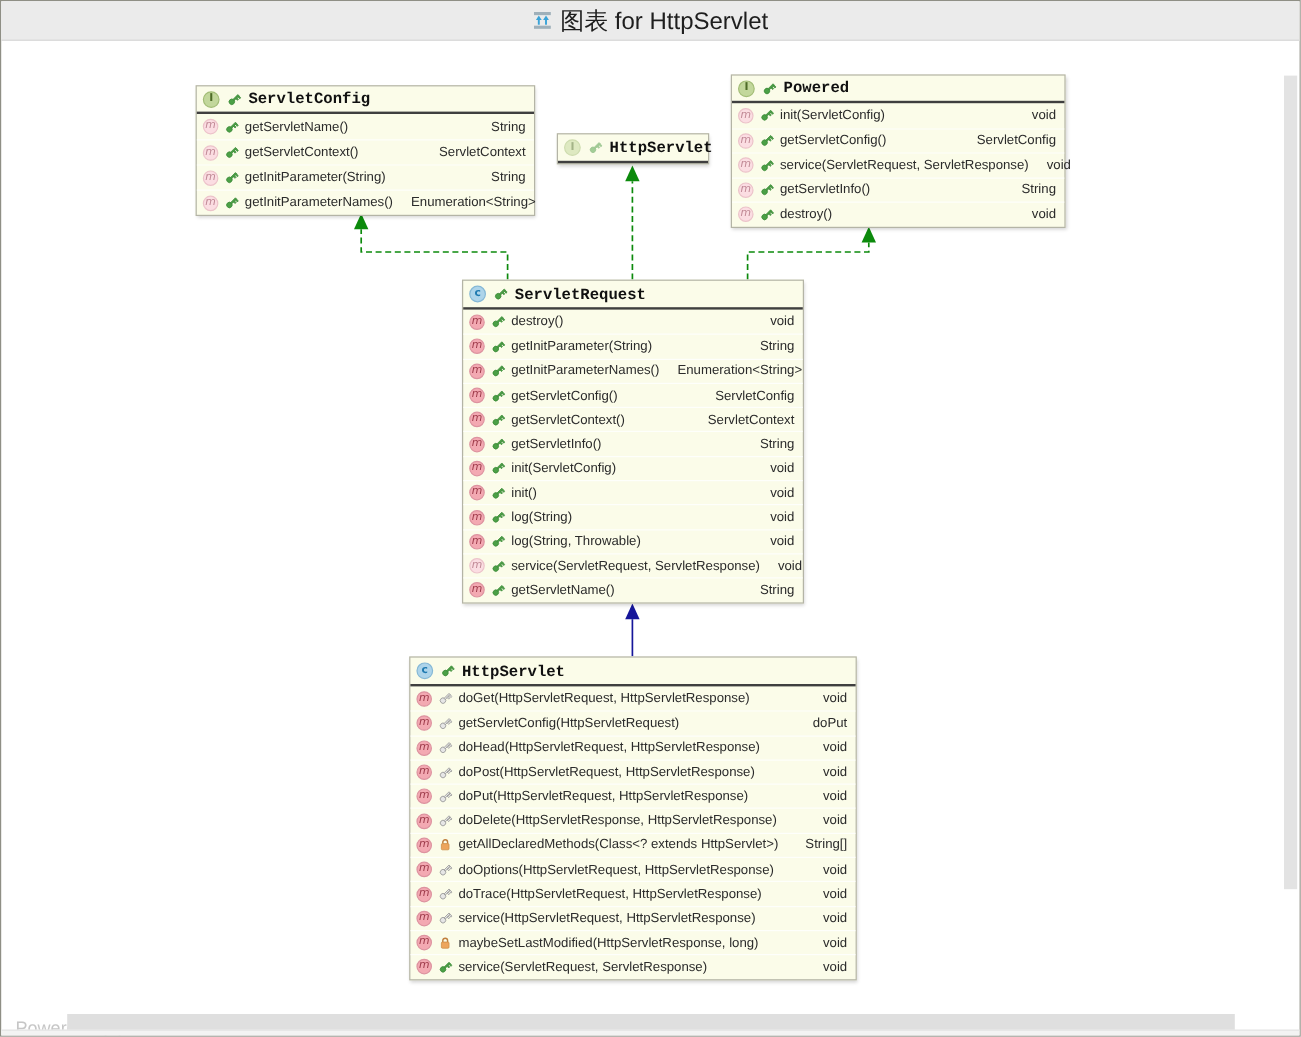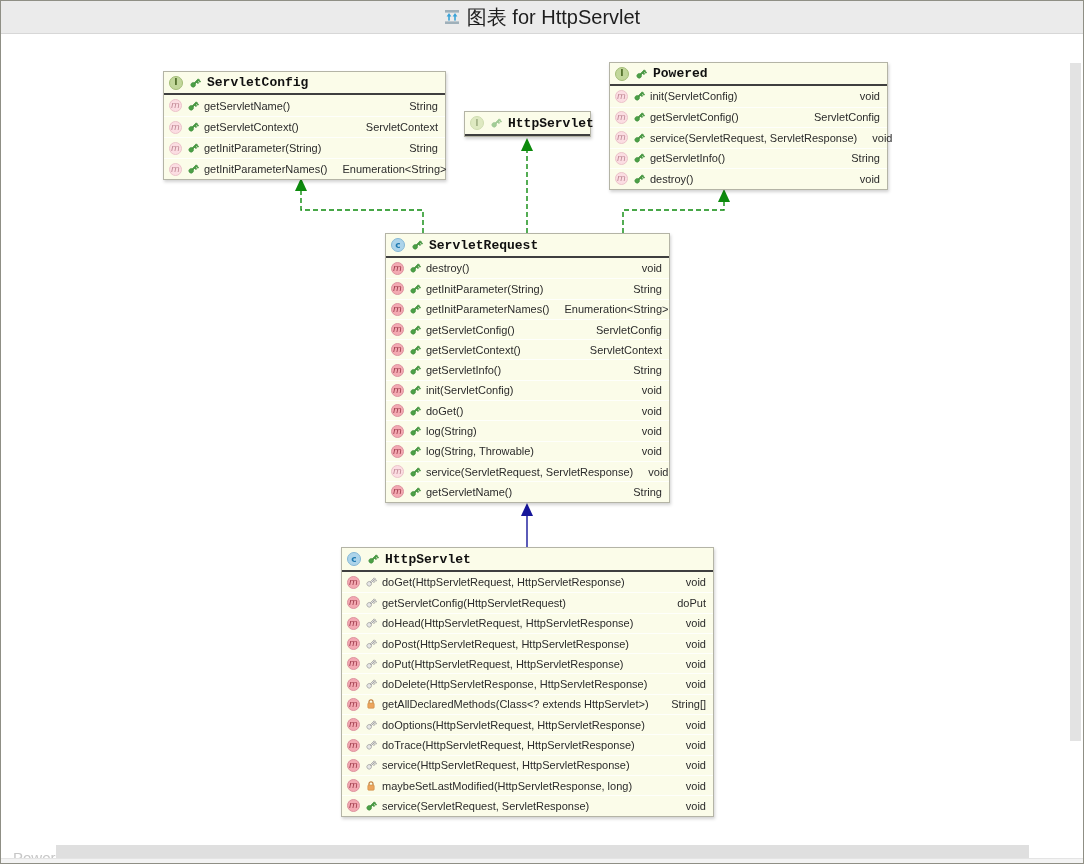--- a/index.html
+++ b/index.html
@@ -394,21 +394,21 @@
             <span class="kicon">
               <svg width="12" height="12" viewBox="0 0 12 12">
                 <g transform="rotate(-45 6 6)" fill="#4ba046" stroke="#3c8a38" stroke-width="0.6">
                   <circle cx="3.4" cy="6" r="2.3"></circle>
                   <rect x="5.4" y="5.3" width="5.8" height="1.4"></rect>
                   <rect x="7.6" y="6.6" width="1.2" height="1.9"></rect>
                   <rect x="9.9" y="6.6" width="1.2" height="2.3"></rect>
                 </g>
               </svg>
             </span>
-            <span class="mlabel">doGet()</span>
+            <span class="mlabel">init()</span>
             <span class="mtype">void</span>
           </div>
           <div class="row" style="height: 20.3px;">
             <span class="badge">m</span>
             <span class="kicon">
               <svg width="12" height="12" viewBox="0 0 12 12">
                 <g transform="rotate(-45 6 6)" fill="#4ba046" stroke="#3c8a38" stroke-width="0.6">
                   <circle cx="3.4" cy="6" r="2.3"></circle>
                   <rect x="5.4" y="5.3" width="5.8" height="1.4"></rect>
                   <rect x="7.6" y="6.6" width="1.2" height="1.9"></rect>

